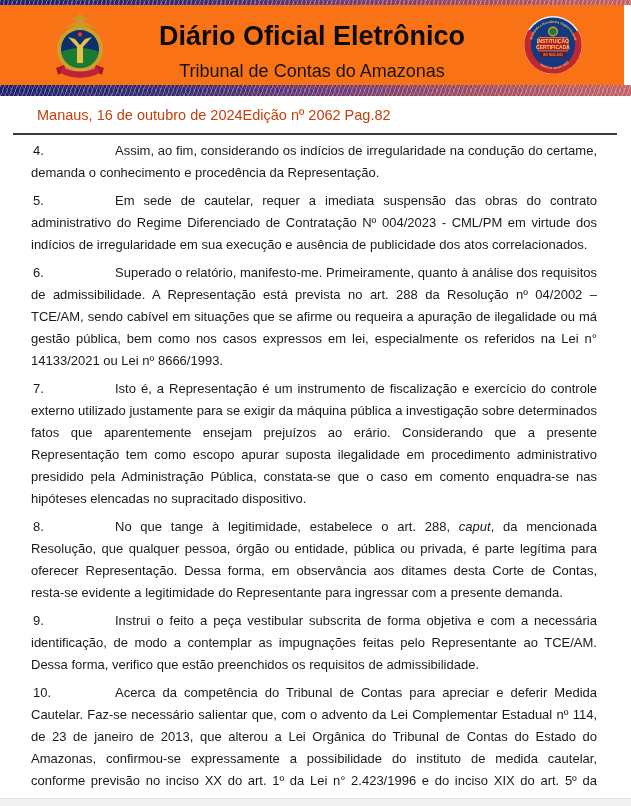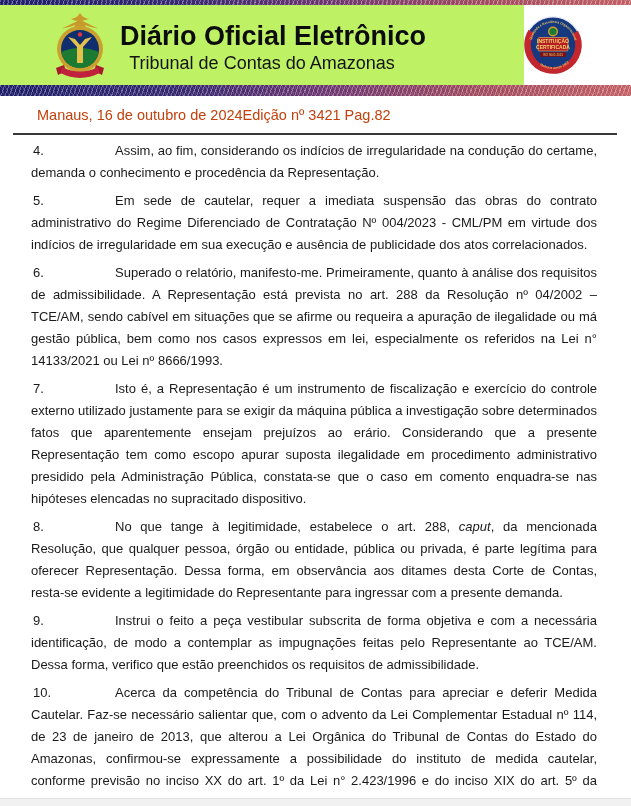--- a/index.html
+++ b/index.html
@@ -10,26 +10,26 @@
   }
   .bar {
     position:absolute; left:0; width:631px;
     background-image:
       repeating-linear-gradient(110deg, rgba(255,255,255,.30) 0 1px, rgba(255,255,255,0) 1px 4px),
       repeating-linear-gradient(70deg, rgba(255,255,255,.14) 0 1px, rgba(255,255,255,0) 1px 4px),
       linear-gradient(90deg,#1e1e6a 0%, #35286f 28%, #6d3670 52%, #a04a5e 76%, #c25f63 100%);
   }
   .bar.top { top:0; height:5px; }
   .bar.mid { top:85px; height:11px; }
-  .masthead { position:absolute; top:5px; left:0; width:524px; height:80px; background:#bef264; }
+  .masthead { position:absolute; top:5px; left:0; width:624px; height:80px; background:#f97316; }
   .crest { position:absolute; left:44px; top:6px; }
   .badge { position:absolute; left:516px; top:9px; }
   .titles { position:absolute; left:120px; right:120px; top:16px; text-align:center; }
   .title { font-size:27px; line-height:30px; font-weight:bold; color:#0c0c0c; white-space:nowrap; }
-  .subtitle { font-size:18px; line-height:20px; margin-top:2px; color:#141414; white-space:nowrap; }
+  .subtitle { font-size:18px; line-height:20px; margin-top:10px; color:#141414; white-space:nowrap; }
   .meta-row {
     position:absolute; top:107px; left:37px; width:553px;
     display:flex; align-items:baseline;
     font-size:14.5px; color:#c2410c;
   }
   .rule { position:absolute; top:133px; left:13px; width:604px; height:2px; background:#383838; }
   .content { position:absolute; top:140px; left:31px; width:566px; }
   .para {
     position:relative; text-align:justify; text-indent:84px;
     font-size:13px; line-height:22px; color:#1a1a1a; margin-bottom:6px;
@@ -87,21 +87,21 @@
       <text font-size="3.4" fill="#f2d370">
         <textPath href="#arcB" startOffset="26%">Melhoria desde 2002</textPath>
       </text>
     </svg>
   </header>
 
   <div class="bar mid"></div>
 
   <div class="meta-row">
     <span>Manaus, 16 de outubro de 2024</span>
-    <span>Edição nº 3421 Pag.82</span>
+    <span>Edição nº 2062 Pag.82</span>
   </div>
 
   <div class="rule"></div>
 
   <main class="content" id="paras">
       <div class="para"><span class="pnum">4.</span><span><span>Assim, ao fim, considerando os indícios de irregularidade na condução do certame, demanda o conhecimento e procedência da Representação.</span></span></div>
       <div class="para"><span class="pnum">5.</span><span><span>Em sede de cautelar, requer a imediata suspensão das obras do contrato administrativo do Regime Diferenciado de Contratação Nº 004/2023 - CML/PM em virtude dos indícios de irregularidade em sua execução e ausência de publicidade dos atos correlacionados.</span></span></div>
       <div class="para"><span class="pnum">6.</span><span><span>Superado o relatório, manifesto-me. Primeiramente, quanto à análise dos requisitos de admissibilidade. A Representação está prevista no art. 288 da Resolução nº 04/2002 – TCE/AM, sendo cabível em situações que se afirme ou requeira a apuração de ilegalidade ou má gestão pública, bem como nos casos expressos em lei, especialmente os referidos na Lei n° 14133/2021 ou Lei nº 8666/1993.</span></span></div>
       <div class="para"><span class="pnum">7.</span><span><span>Isto é, a Representação é um instrumento de fiscalização e exercício do controle externo utilizado justamente para se exigir da máquina pública a investigação sobre determinados fatos que aparentemente ensejam prejuízos ao erário. Considerando que a presente Representação tem como escopo apurar suposta ilegalidade em procedimento administrativo presidido pela Administração Pública, constata-se que o caso em comento enquadra-se nas hipóteses elencadas no supracitado dispositivo.</span></span></div>
       <div class="para"><span class="pnum">8.</span><span><span>No que tange à legitimidade, estabelece o art. 288, </span><i>caput</i><span>, da mencionada Resolução, que qualquer pessoa, órgão ou entidade, pública ou privada, é parte legítima para oferecer Representação. Dessa forma, em observância aos ditames desta Corte de Contas, resta-se evidente a legitimidade do Representante para ingressar com a presente demanda.</span></span></div>

